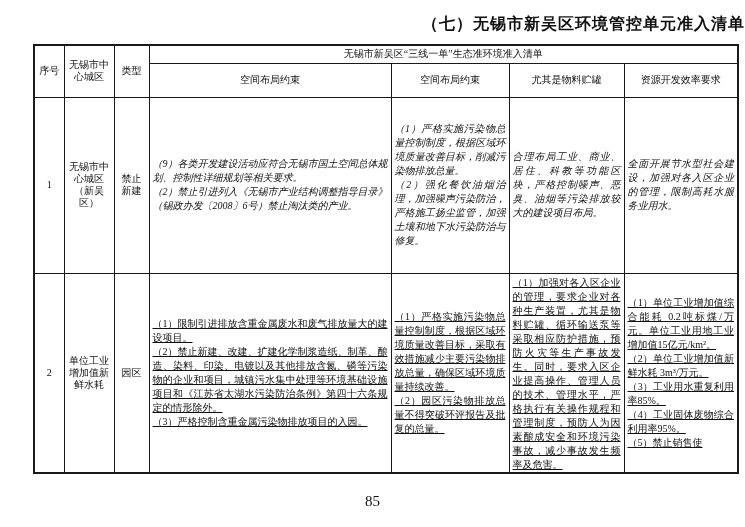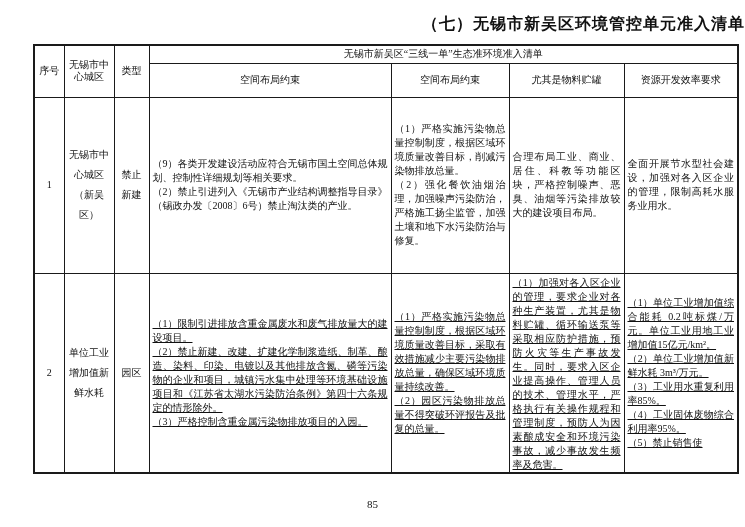--- a/index.html
+++ b/index.html
@@ -22,30 +22,30 @@
     padding:1px 3px;
     vertical-align:middle;
     font-size:10px;
     overflow:hidden;
   }
   table.access th{font-weight:normal;text-align:center;line-height:12px;}
   tr.hdr-top{height:18px;}
   tr.hdr-sub{height:34px;}
   tr.row-1{height:176px;}
   tr.row-2{height:200px;}
-  td.center{text-align:center;line-height:20px;margin-left:12px;}
+  td.center{text-align:center;line-height:12px;margin-left:12px;}
   .ct{
     text-align:justify;line-height:14px;white-space:pre-line;
     word-break:break-all;
   }
-  .ct.h1{max-height:170px;}
+  .ct.h1{max-height:170px;font-style:italic;}
   .ct.h2{max-height:194px;text-decoration:underline;}
   .page-num{
     position:absolute;left:0;bottom:17px;width:100%;
-    text-align:center;font-size:11px;
+    text-align:center;font-size:15px;
   }
 </style>
 </head>
 <body>
 
 <h1 class="doc-title">（七）无锡市新吴区环境管控单元准入清单</h1>
 
 <table class="access">
   <colgroup>
     <col style="width:30px">

